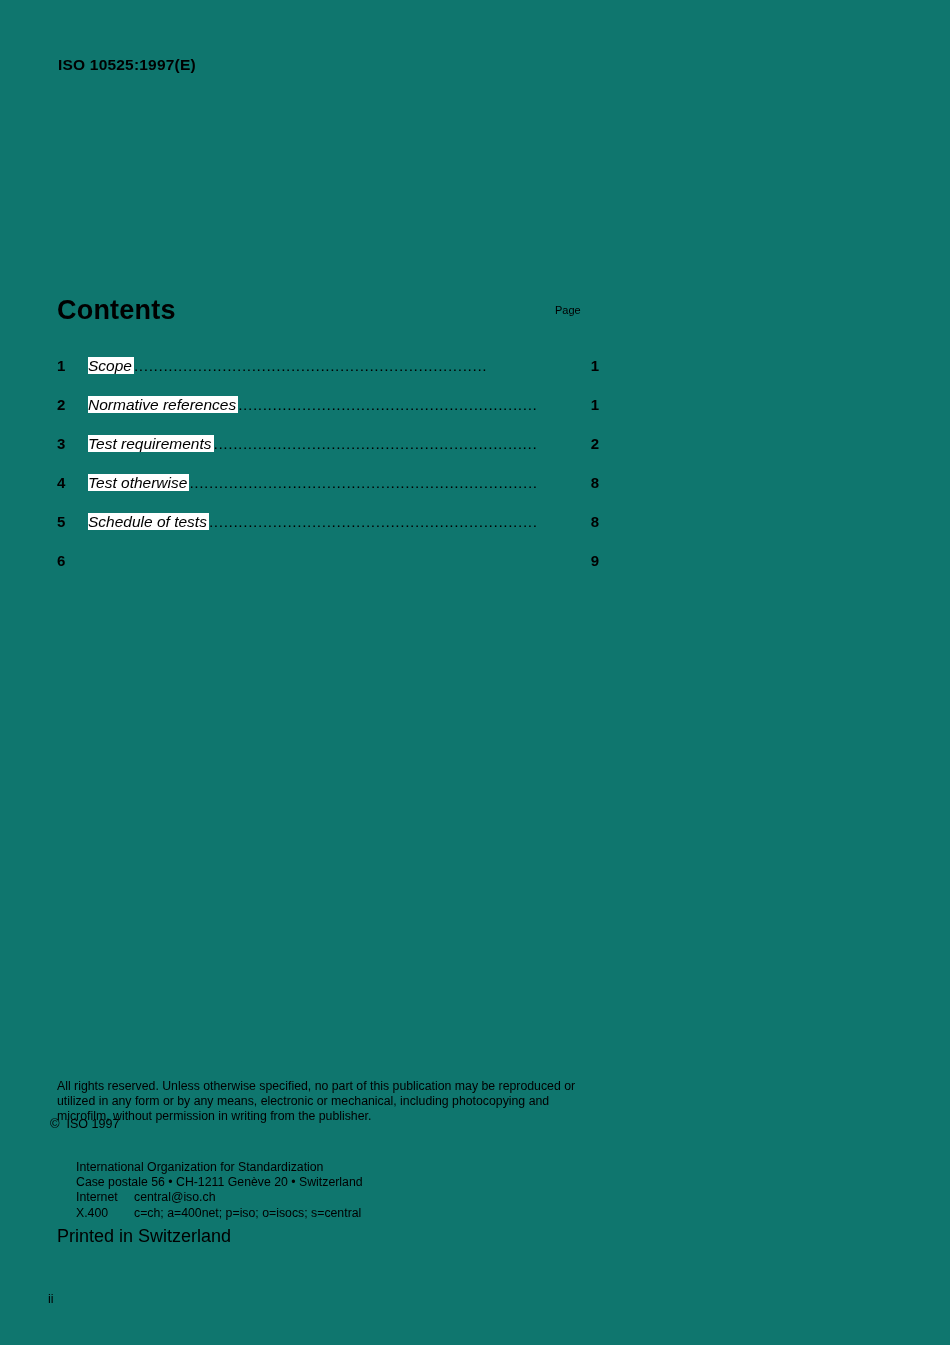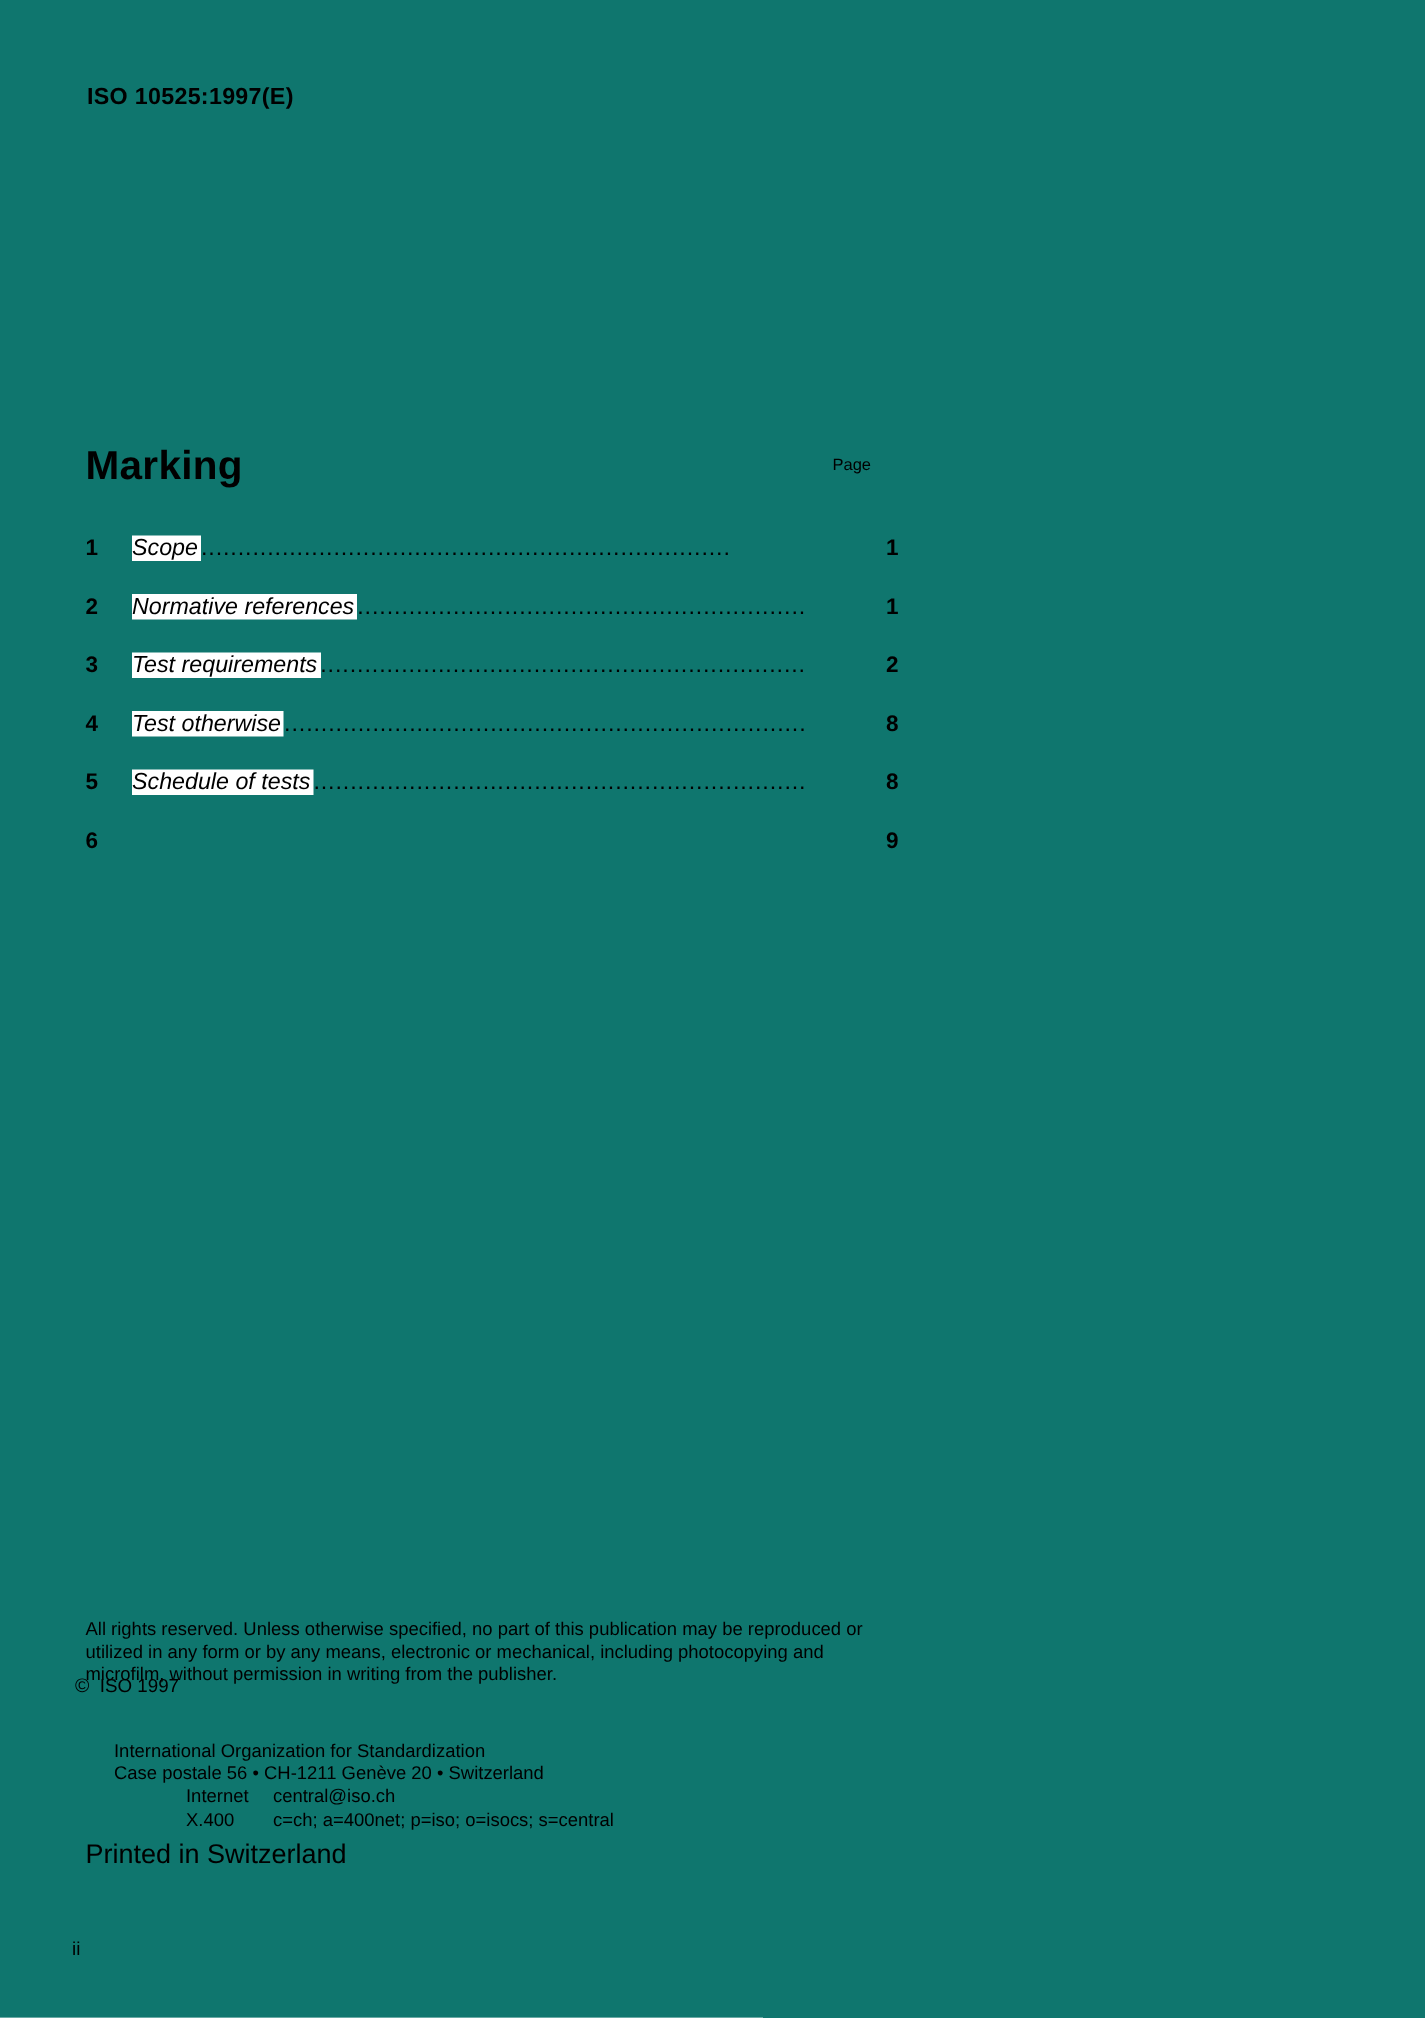--- a/index.html
+++ b/index.html
@@ -124,21 +124,20 @@
     font-size: 12.3px;
     line-height: 15.2px;
   }
   .addr-row {
     display: block;
     white-space: pre;
   }
   .addr-label {
     display: inline-block;
     width: 58px;
-    margin-left: 48px;
   }
   .printed {
     position: absolute;
     left: 57px;
     top: 1226px;
     font-size: 18px;
   }
   .folio {
     position: absolute;
     left: 48px;
@@ -146,21 +145,21 @@
     font-size: 12.5px;
   }
 </style>
 </head>
 <body>
 
 <div class="page">
 
   <div class="doc-header">ISO 10525:1997(E)</div>
 
-  <div class="contents-title">Marking</div>
+  <div class="contents-title">Contents</div>
   <div class="page-label">Page</div>
 
   <div class="toc">
 
     <div class="toc-row">
       <span class="toc-num">1</span>
       <span class="toc-entry"><span class="toc-text">Scope</span><span class="toc-dots">........................................................................</span></span>
       <span class="toc-page">1</span>
     </div>
 

